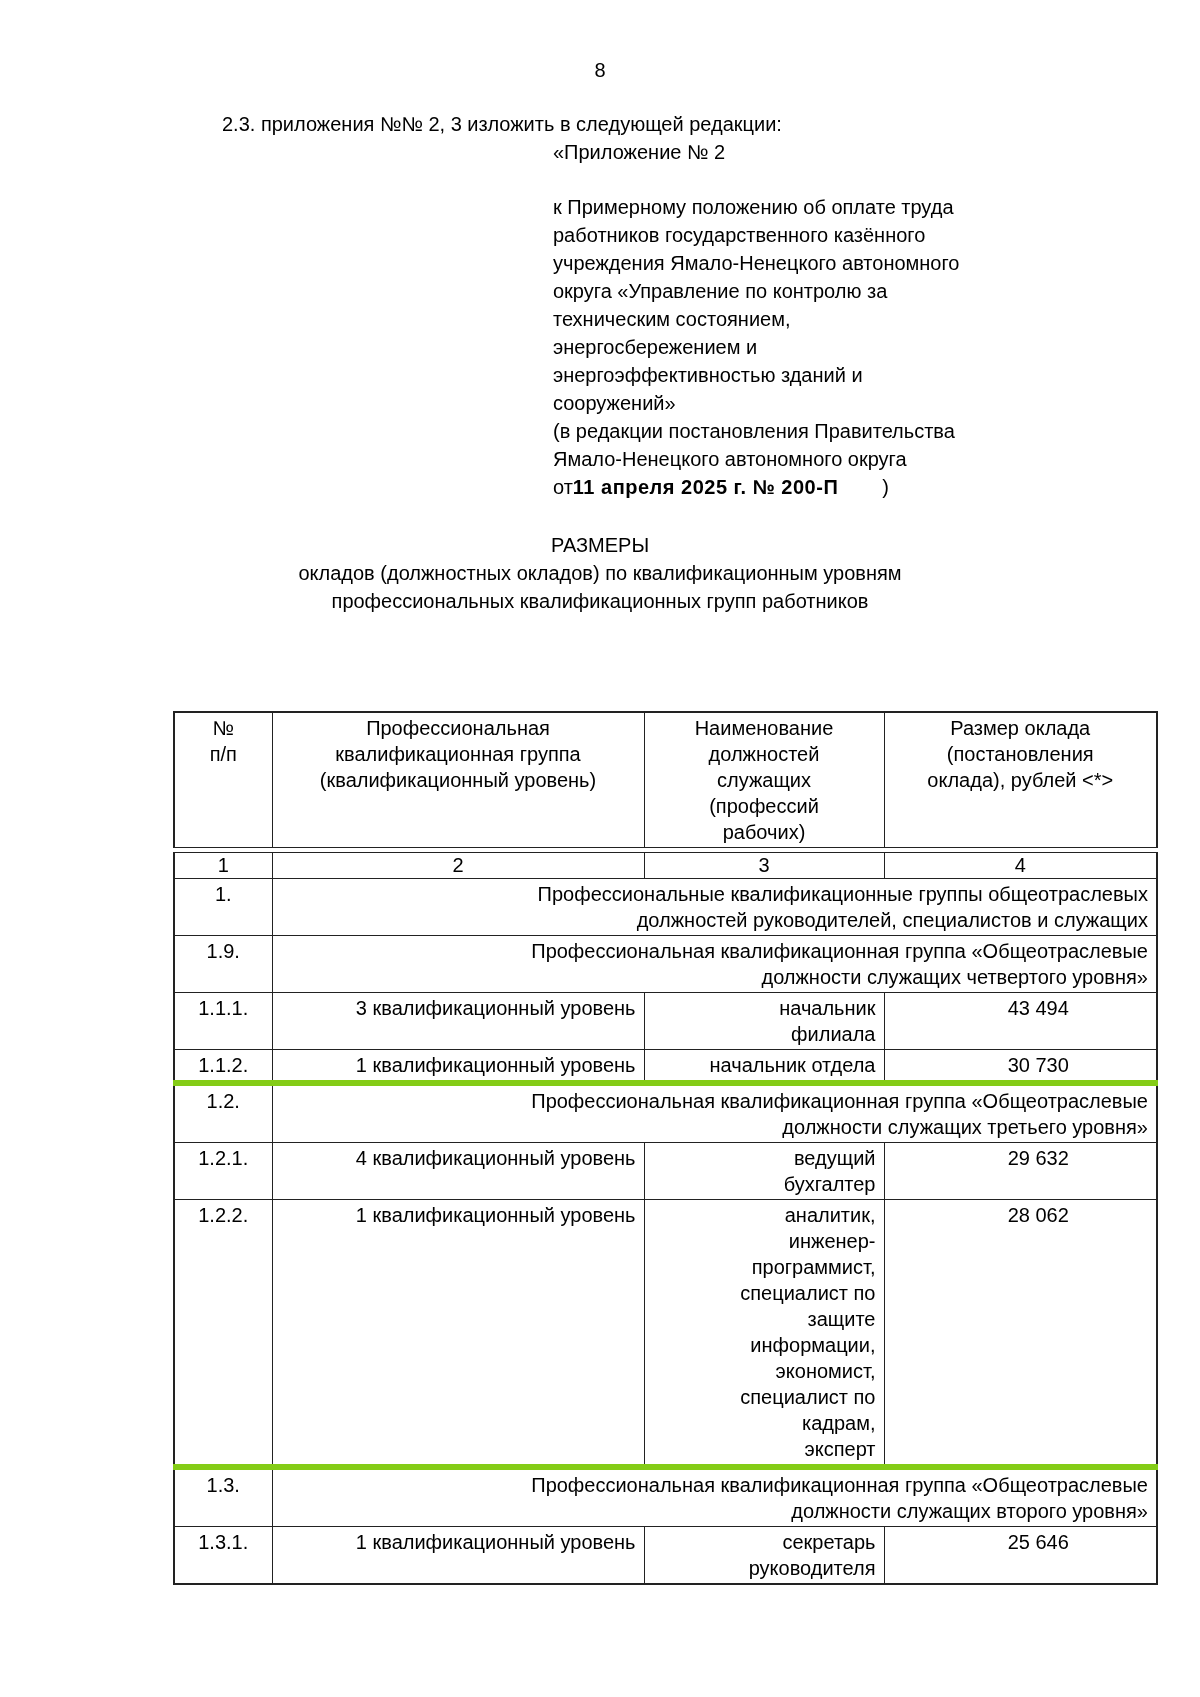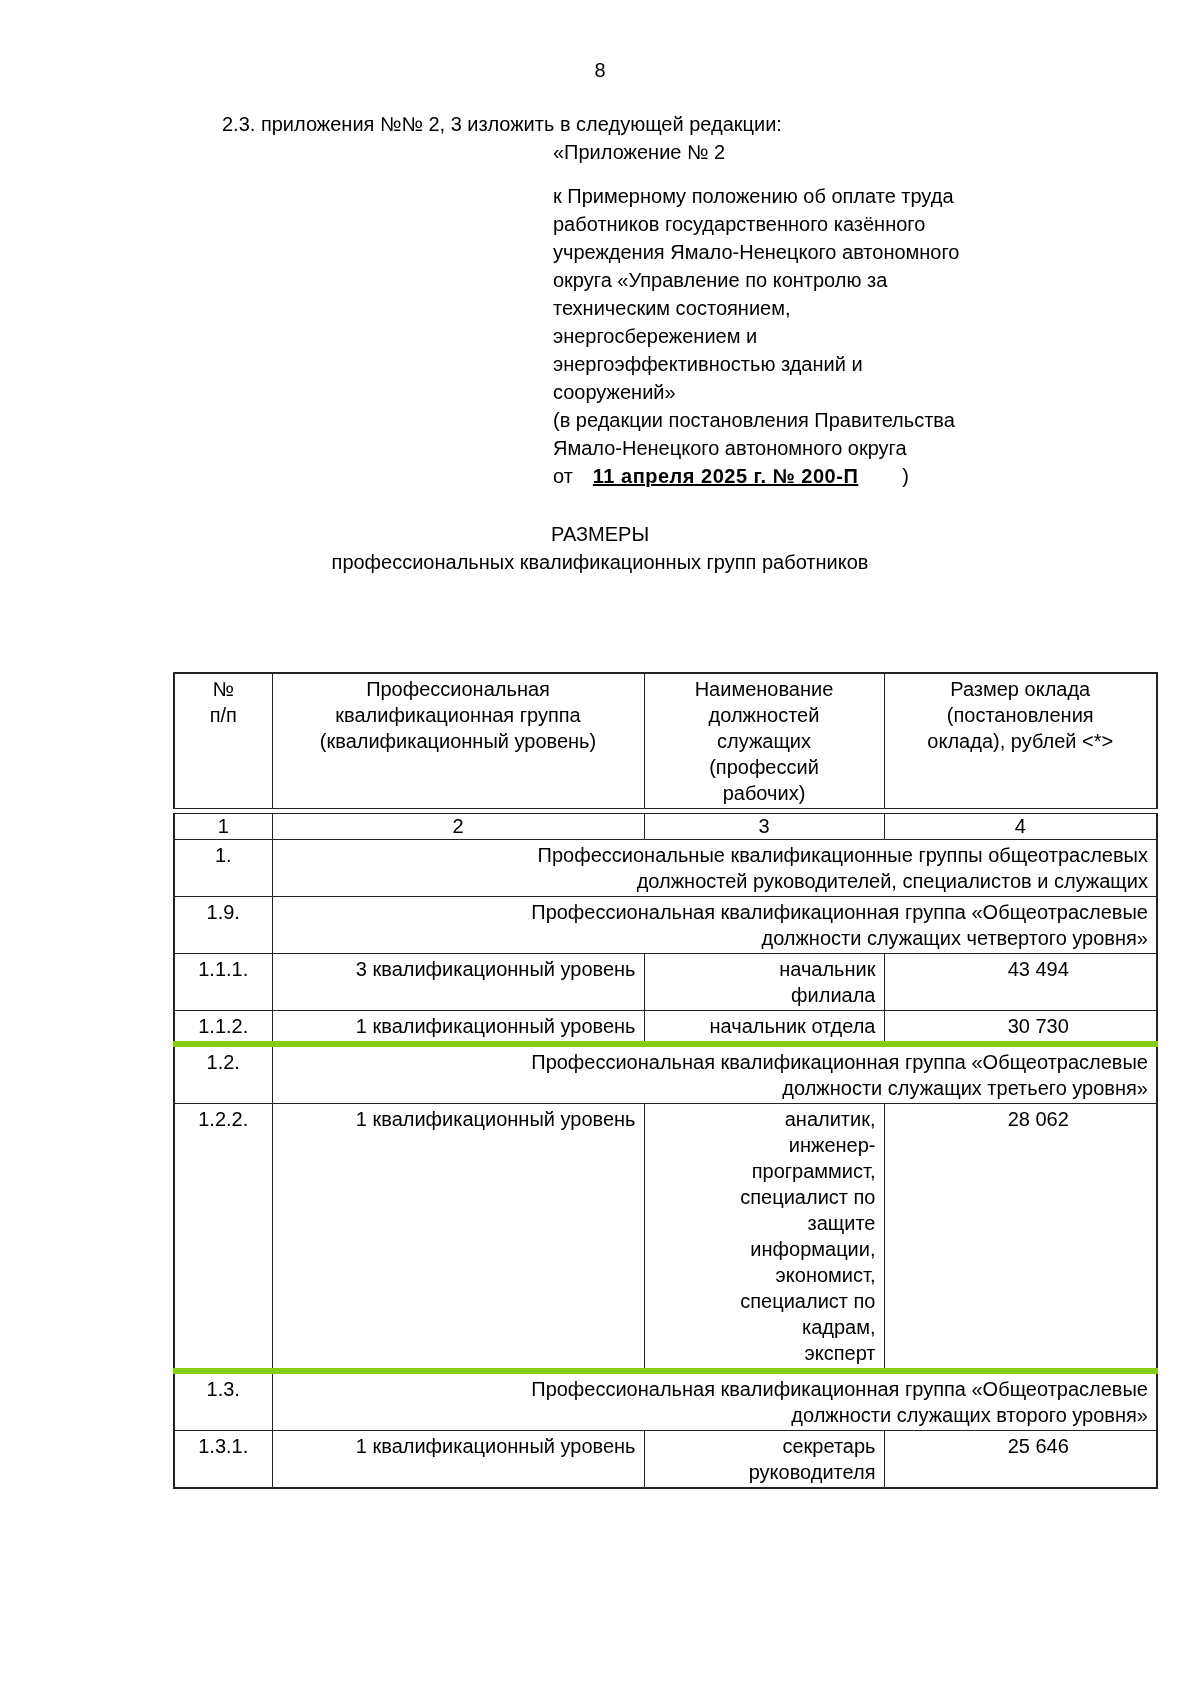--- a/index.html
+++ b/index.html
@@ -11,24 +11,24 @@
     color:#000;
     font-family:"Liberation Sans", sans-serif;
     font-size:20px;
     line-height:28px;
     overflow:hidden;
   }
   .page-number{ text-align:center; padding-top:56px; }
   .para-23{ margin:26px 60px 0 165px; text-indent:57px; }
   .appendix{ margin-left:553px; width:540px; }
   .appendix-label{ margin-top:0; }
-  .addr{ margin-top:16px; }
+  .addr{ margin-top:27px; }
   .ln{ white-space:nowrap; }
   .date-line{ white-space:nowrap; }
-  .date-bold{ font-weight:bold; margin-left:20px; letter-spacing:0.5px;text-decoration:underline; }
+  .date-bold{ font-weight:bold; letter-spacing:0.5px; }
   .date-paren{ margin-left:44px; }
   .heading{ margin-top:30px; text-align:center; font-weight:normal; }
   .subtitle{ text-align:center; }
 
   table{
     border-collapse:collapse;
     table-layout:fixed;
     width:983px;
     margin-left:173px;
     font-size:20px;
@@ -71,20 +71,21 @@
         <div class="ln">энергоэффективностью зданий и</div>
         <div class="ln">сооружений»</div>
         <div class="ln">(в редакции постановления Правительства</div>
         <div class="ln">Ямало-Ненецкого автономного округа</div>
       </div>
     <div class="date-line"><span>от</span><span class="date-bold">11 апреля 2025 г. № 200-П</span><span class="date-paren">)</span></div>
   </div>
 
   <div class="heading">РАЗМЕРЫ</div>
   <div class="subtitle">
+      <div class="ln">окладов (должностных окладов) по квалификационным уровням</div>
       <div class="ln">профессиональных квалификационных групп работников</div>
     </div>
 
   <table class="tbl-head">
     <colgroup>
       <col style="width:98px">
         <col style="width:372px">
         <col style="width:240px">
         <col style="width:273px">
     </colgroup>
@@ -161,20 +162,29 @@
           <td class="c-salary">30 730</td>
         </tr>
         <tr class="thick-top">
           <td class="c-num">1.2.</td>
           <td class="c-section" colspan="3">
             <div class="ln">Профессиональная квалификационная группа «Общеотраслевые</div>
             <div class="ln">должности служащих третьего уровня»</div>
           </td>
         </tr>
         <tr>
+          <td class="c-num">1.2.1.</td>
+          <td class="c-group">4 квалификационный уровень</td>
+          <td class="c-position">
+            <div class="ln">ведущий</div>
+            <div class="ln">бухгалтер</div>
+          </td>
+          <td class="c-salary">29 632</td>
+        </tr>
+        <tr>
           <td class="c-num">1.2.2.</td>
           <td class="c-group">1 квалификационный уровень</td>
           <td class="c-position">
             <div class="ln">аналитик,</div>
             <div class="ln">инженер-</div>
             <div class="ln">программист,</div>
             <div class="ln">специалист по</div>
             <div class="ln">защите</div>
             <div class="ln">информации,</div>
             <div class="ln">экономист,</div>

